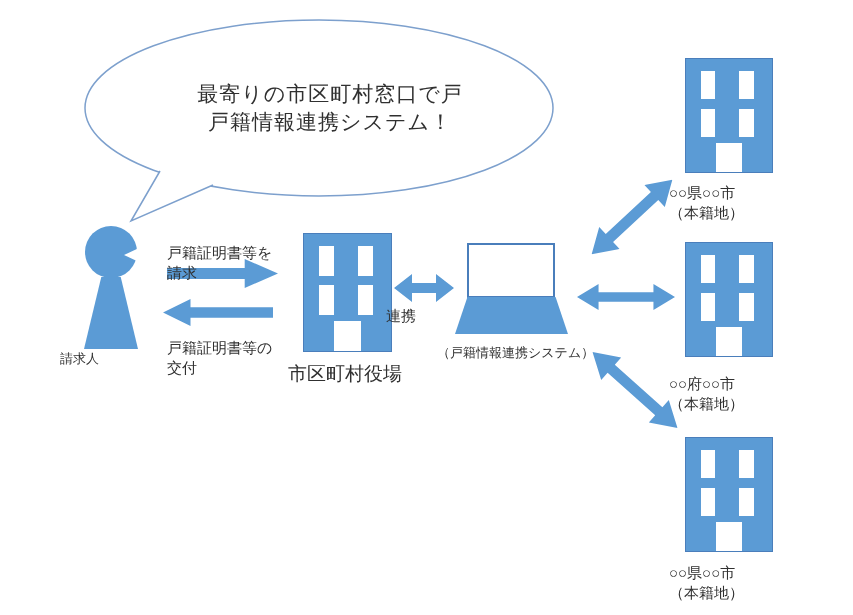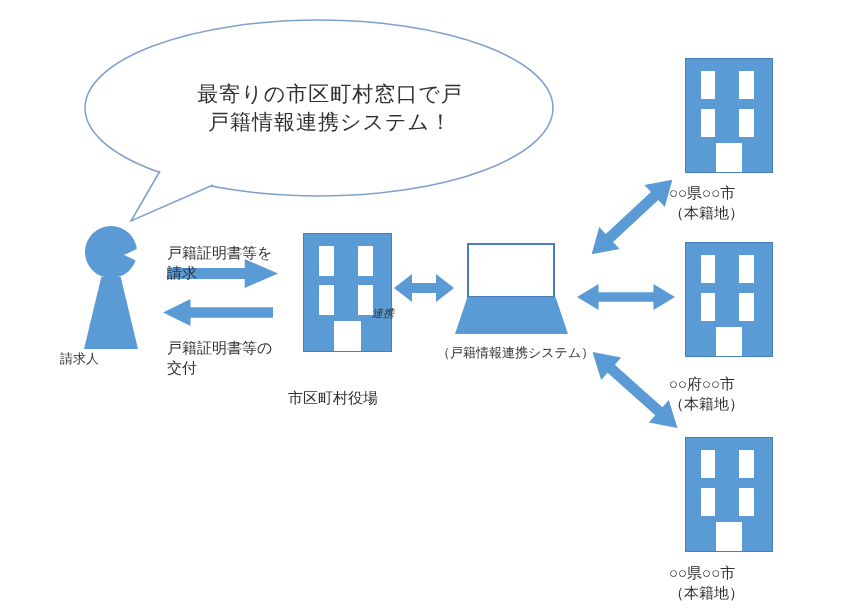--- a/index.html
+++ b/index.html
@@ -54,22 +54,22 @@
   #arrow-issue{left:163px;top:299px;width:110px;height:27px;}
   #arrow-renkei{left:394px;top:274px;width:60px;height:28px;}
   #arrow-diag-up{left:577px;top:202px;width:110px;height:30px;transform:rotate(-42.8deg);}
   #arrow-horiz{left:577px;top:284px;width:98px;height:26px;}
   #arrow-diag-down{left:578px;top:375px;width:114px;height:30px;transform:rotate(41.8deg);}
 
   .small-lbl{font-size:15px;text-align:left;}
   #lbl-request{left:167px;top:230px;margin-top:13px;}
   #lbl-issue{left:167px;top:338px;}
   #lbl-requester{left:60px;top:350px;width:100px;font-size:13px;}
-  #lbl-municipal{left:288px;top:361px;width:120px;font-size:15px;margin-top:27px;}
-  #lbl-renkei{left:372px;top:306px;width:60px;font-size:11px;font-style:italic;}
+  #lbl-municipal{left:288px;top:361px;width:120px;font-size:19px;}
+  #lbl-renkei{left:386px;top:306px;width:60px;font-size:15px;}
   #lbl-moj{left:437px;top:344px;width:150px;font-size:15px;}
   #lbl-moj .sub{font-size:13px;}
   .honseki-lbl{width:120px;font-size:15px;}
   #lbl-honseki-0{left:669px;top:183px;}
   #lbl-honseki-1{left:669px;top:376px;font-family:Liberation Mono, monospace;}
   #lbl-honseki-2{left:669px;top:563px;}
 
   #bldg-municipal{left:303px;top:233px;width:89px;height:119px;}
   #bldg-honseki-0{left:685px;top:58px;width:88px;height:115px;}
   #bldg-honseki-1{left:685px;top:242px;width:88px;height:115px;}

